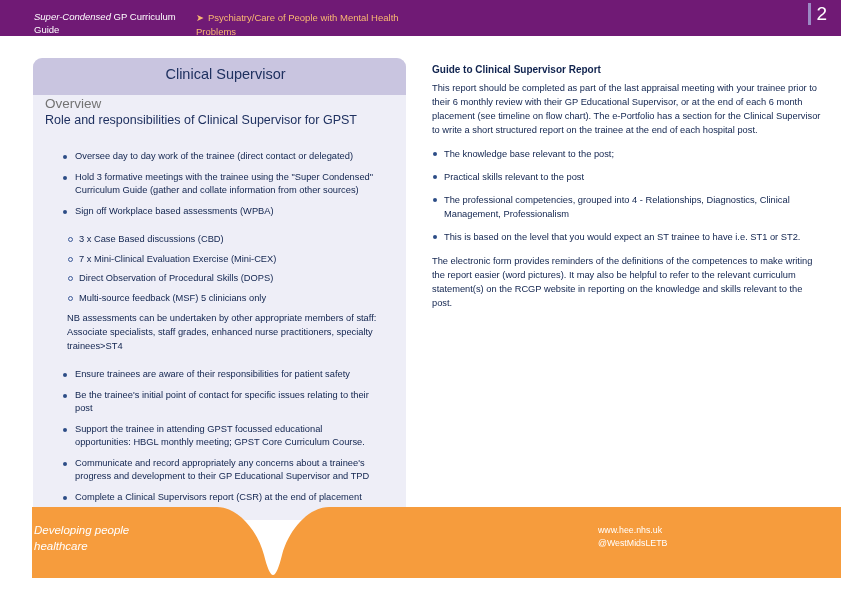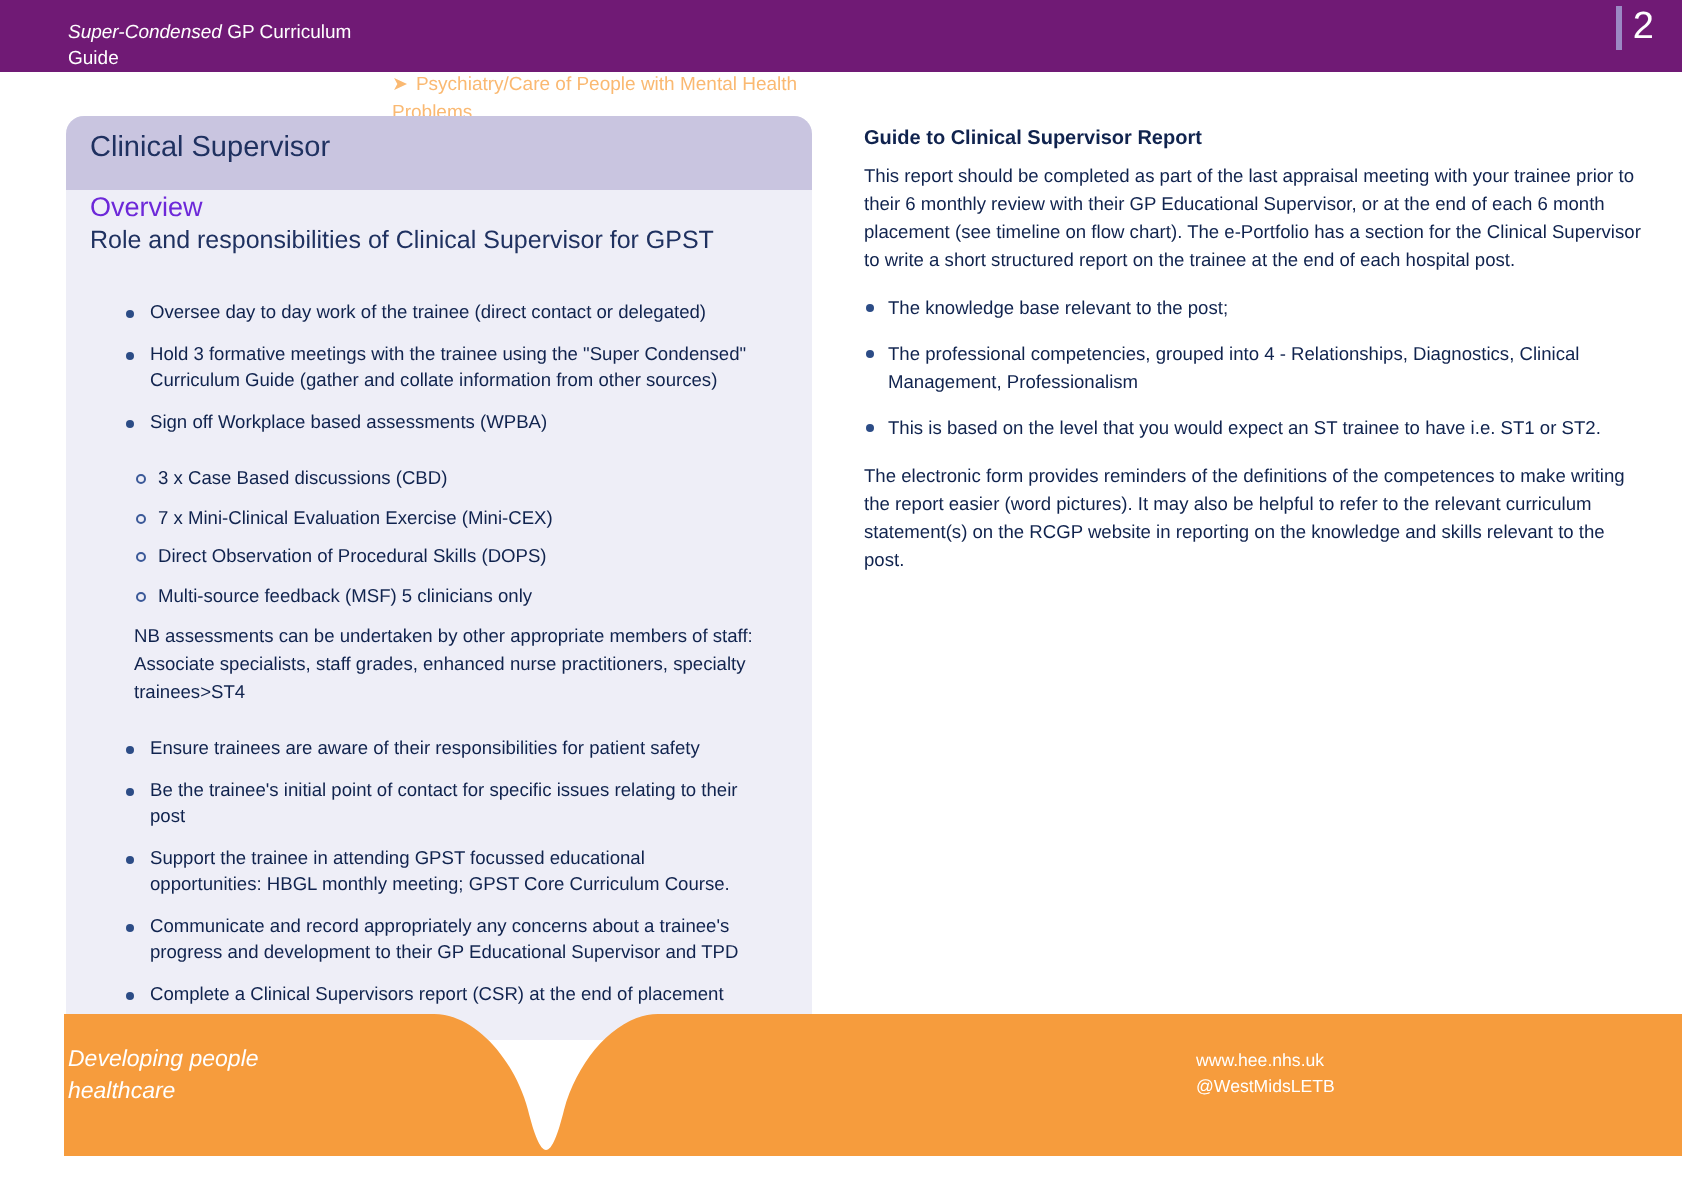--- a/index.html
+++ b/index.html
@@ -18,49 +18,50 @@
     background:#701a75;
   }
   .hdr-title{
     position:absolute;left:34px;top:10px;width:160px;
     font-size:9.5px;line-height:13px;color:#FFFFFF;
     font-style:italic;
   }
   .hdr-title .nonital{font-style:normal;}
   .hdr-crumb{
     position:absolute;left:196px;top:11px;width:230px;
-    font-size:9.5px;line-height:14px;color:#FAB972;margin-top:25px;
+    font-size:9.5px;line-height:14px;color:#FAB972;
   }
   .hdr-crumb .arrow{display:inline-block;margin-right:4px;}
   .pagenum-wrap{
     position:absolute;right:14px;top:3px;
     display:flex;align-items:center;gap:5px;
   }
   .pagebar{width:3px;height:22px;background:#9B89C4;display:block;}
   .pagenum{font-size:19px;color:#FFFFFF;line-height:22px;}
 
   
   .panel{
     position:absolute;left:33px;top:58px;width:373px;height:462px;
     background:#EEEEF7;
     border-radius:9px;
     overflow:hidden;
   }
   .panel-head{
     background:#C9C5E0;
     padding:8px 0 3px 12px;
     height:26px;
+    text-align:center;
   }
   .panel-head-title{
     font-size:14.5px;color:#1F3160;line-height:16px;
   }
   .panel-sub{
     padding:0 0 0 12px;
   }
-  .panel-sub-1{font-size:13.5px;color:#6d28d9;line-height:17px;}
+  .panel-sub-1{font-size:13.5px;color:#737373;line-height:17px;}
   .panel-sub-2{font-size:12.5px;color:#1F3160;line-height:16px;}
 
   .panel-body{padding:7px 14px 0 13px;}
 
   ul.lvl1{list-style:none;margin:15px;padding:0;}
   ul.lvl1 > li{
     position:relative;
     padding-left:14px;
     margin-bottom:7px;
     font-size:9.3px;line-height:13.5px;
@@ -182,20 +183,21 @@
         <li>Complete a Clinical Supervisors report (CSR) at the end of placement</li>
       </ul>
     </div>
   </div>
 
   <div class="right">
     <div class="r-title">Guide to Clinical Supervisor Report</div>
     <div class="r-para">This report should be completed as part of the last appraisal meeting with your trainee prior to their 6 monthly review with their GP Educational Supervisor, or at the end of each 6 month placement (see timeline on flow chart).  The e-Portfolio has a section for the Clinical Supervisor to write a short structured report on the trainee at the end of each hospital post.</div>
     <ul class="rlist">
       <li>The knowledge base relevant to the post;</li>
+      <li>Practical skills relevant to the post</li>
       <li>The professional competencies, grouped into 4 - Relationships, Diagnostics, Clinical Management, Professionalism</li>
       <li>This is based on the level that you would expect an ST trainee to have i.e. ST1 or ST2.</li>
     </ul>
     <div class="r-para">The electronic form provides reminders of the definitions of the competences to make writing the report easier (word pictures). It may also be helpful to refer to the relevant curriculum statement(s) on the RCGP website in reporting on the knowledge and skills relevant to the post.</div>
   </div>
 
   <div class="letb-line">We are the Local Education and Training Board for the West Midlands</div>
 
   <div class="footer">
     <svg width="841" height="71" viewBox="0 0 841 71">

